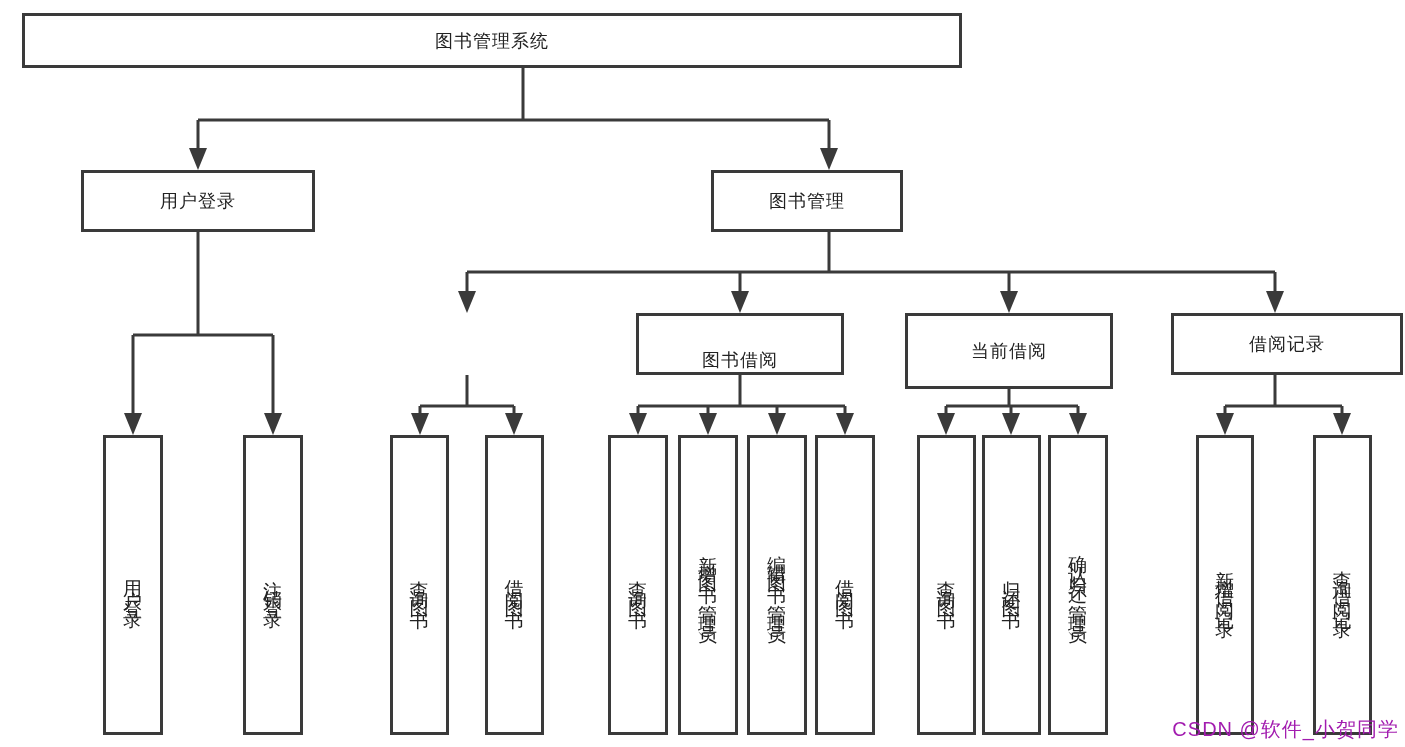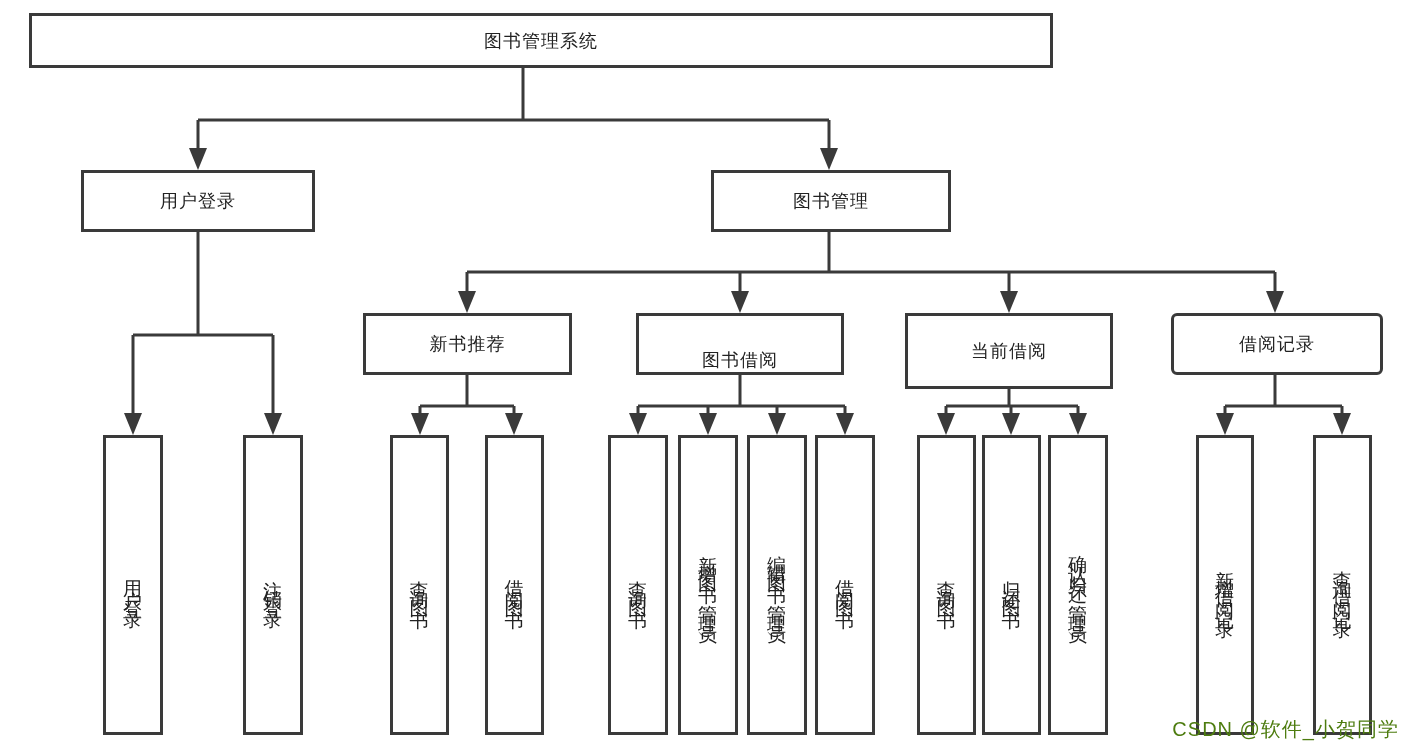--- a/index.html
+++ b/index.html
@@ -47,21 +47,21 @@
     font-size: 19px;
     letter-spacing: 10px;
     line-height: 1;
     white-space: nowrap;
   }
   #watermark {
     position: absolute;
     right: 6px;
     bottom: 4px;
     font-size: 20px;
-    color: #4d7c0f;
+    color: #a21caf;
     letter-spacing: 1px;
     z-index: 3;
     white-space: nowrap;
   }
 </style>
 </head>
 <body>
 
 <div id="canvas">
 
@@ -101,41 +101,38 @@
       <polygon points="768,413 786,413 777,435"></polygon>
       <polygon points="836,413 854,413 845,435"></polygon>
       <polygon points="937,413 955,413 946,435"></polygon>
       <polygon points="1002,413 1020,413 1011,435"></polygon>
       <polygon points="1069,413 1087,413 1078,435"></polygon>
       <polygon points="1216,413 1234,413 1225,435"></polygon>
       <polygon points="1333,413 1351,413 1342,435"></polygon>
     </g>
   </svg>
 
-  <div class="node" style="left:29px; top:13px; width:1024px; height:55px;">
+  <div class="node" style="left:22px; top:13px; width:940px; height:55px;">
     <span>图书管理系统</span>
   </div>
 
   <div class="node" style="left:81px; top:170px; width:234px; height:62px;">
     <span>用户登录</span>
   </div>
-  <div class="node" style="left:711px; top:170px; width:240px; height:62px;">
+  <div class="node" style="left:711px; top:170px; width:192px; height:62px;">
     <span>图书管理</span>
   </div>
 
-  <div class="node" style="left:363px; top:313px; width:209px; height:62px;">
-    <span>新书推荐</span>
-  </div>
   <div class="node" style="left:636px; top:313px; width:208px; height:62px;align-items:flex-end;">
     <span>图书借阅</span>
   </div>
   <div class="node" style="left:905px; top:313px; width:208px; height:76px;">
     <span>当前借阅</span>
   </div>
-  <div class="node" style="left:1171px; top:313px; width:212px; height:62px;border-radius:6px;">
+  <div class="node" style="left:1171px; top:313px; width:232px; height:62px;">
     <span>借阅记录</span>
   </div>
 
   <div class="vnode" style="left:103px; top:435px; width:60px; height:300px;">
     <span class="vtext">用户登录</span>
   </div>
   <div class="vnode" style="left:243px; top:435px; width:60px; height:300px;">
     <span class="vtext">注销登录</span>
   </div>
 

